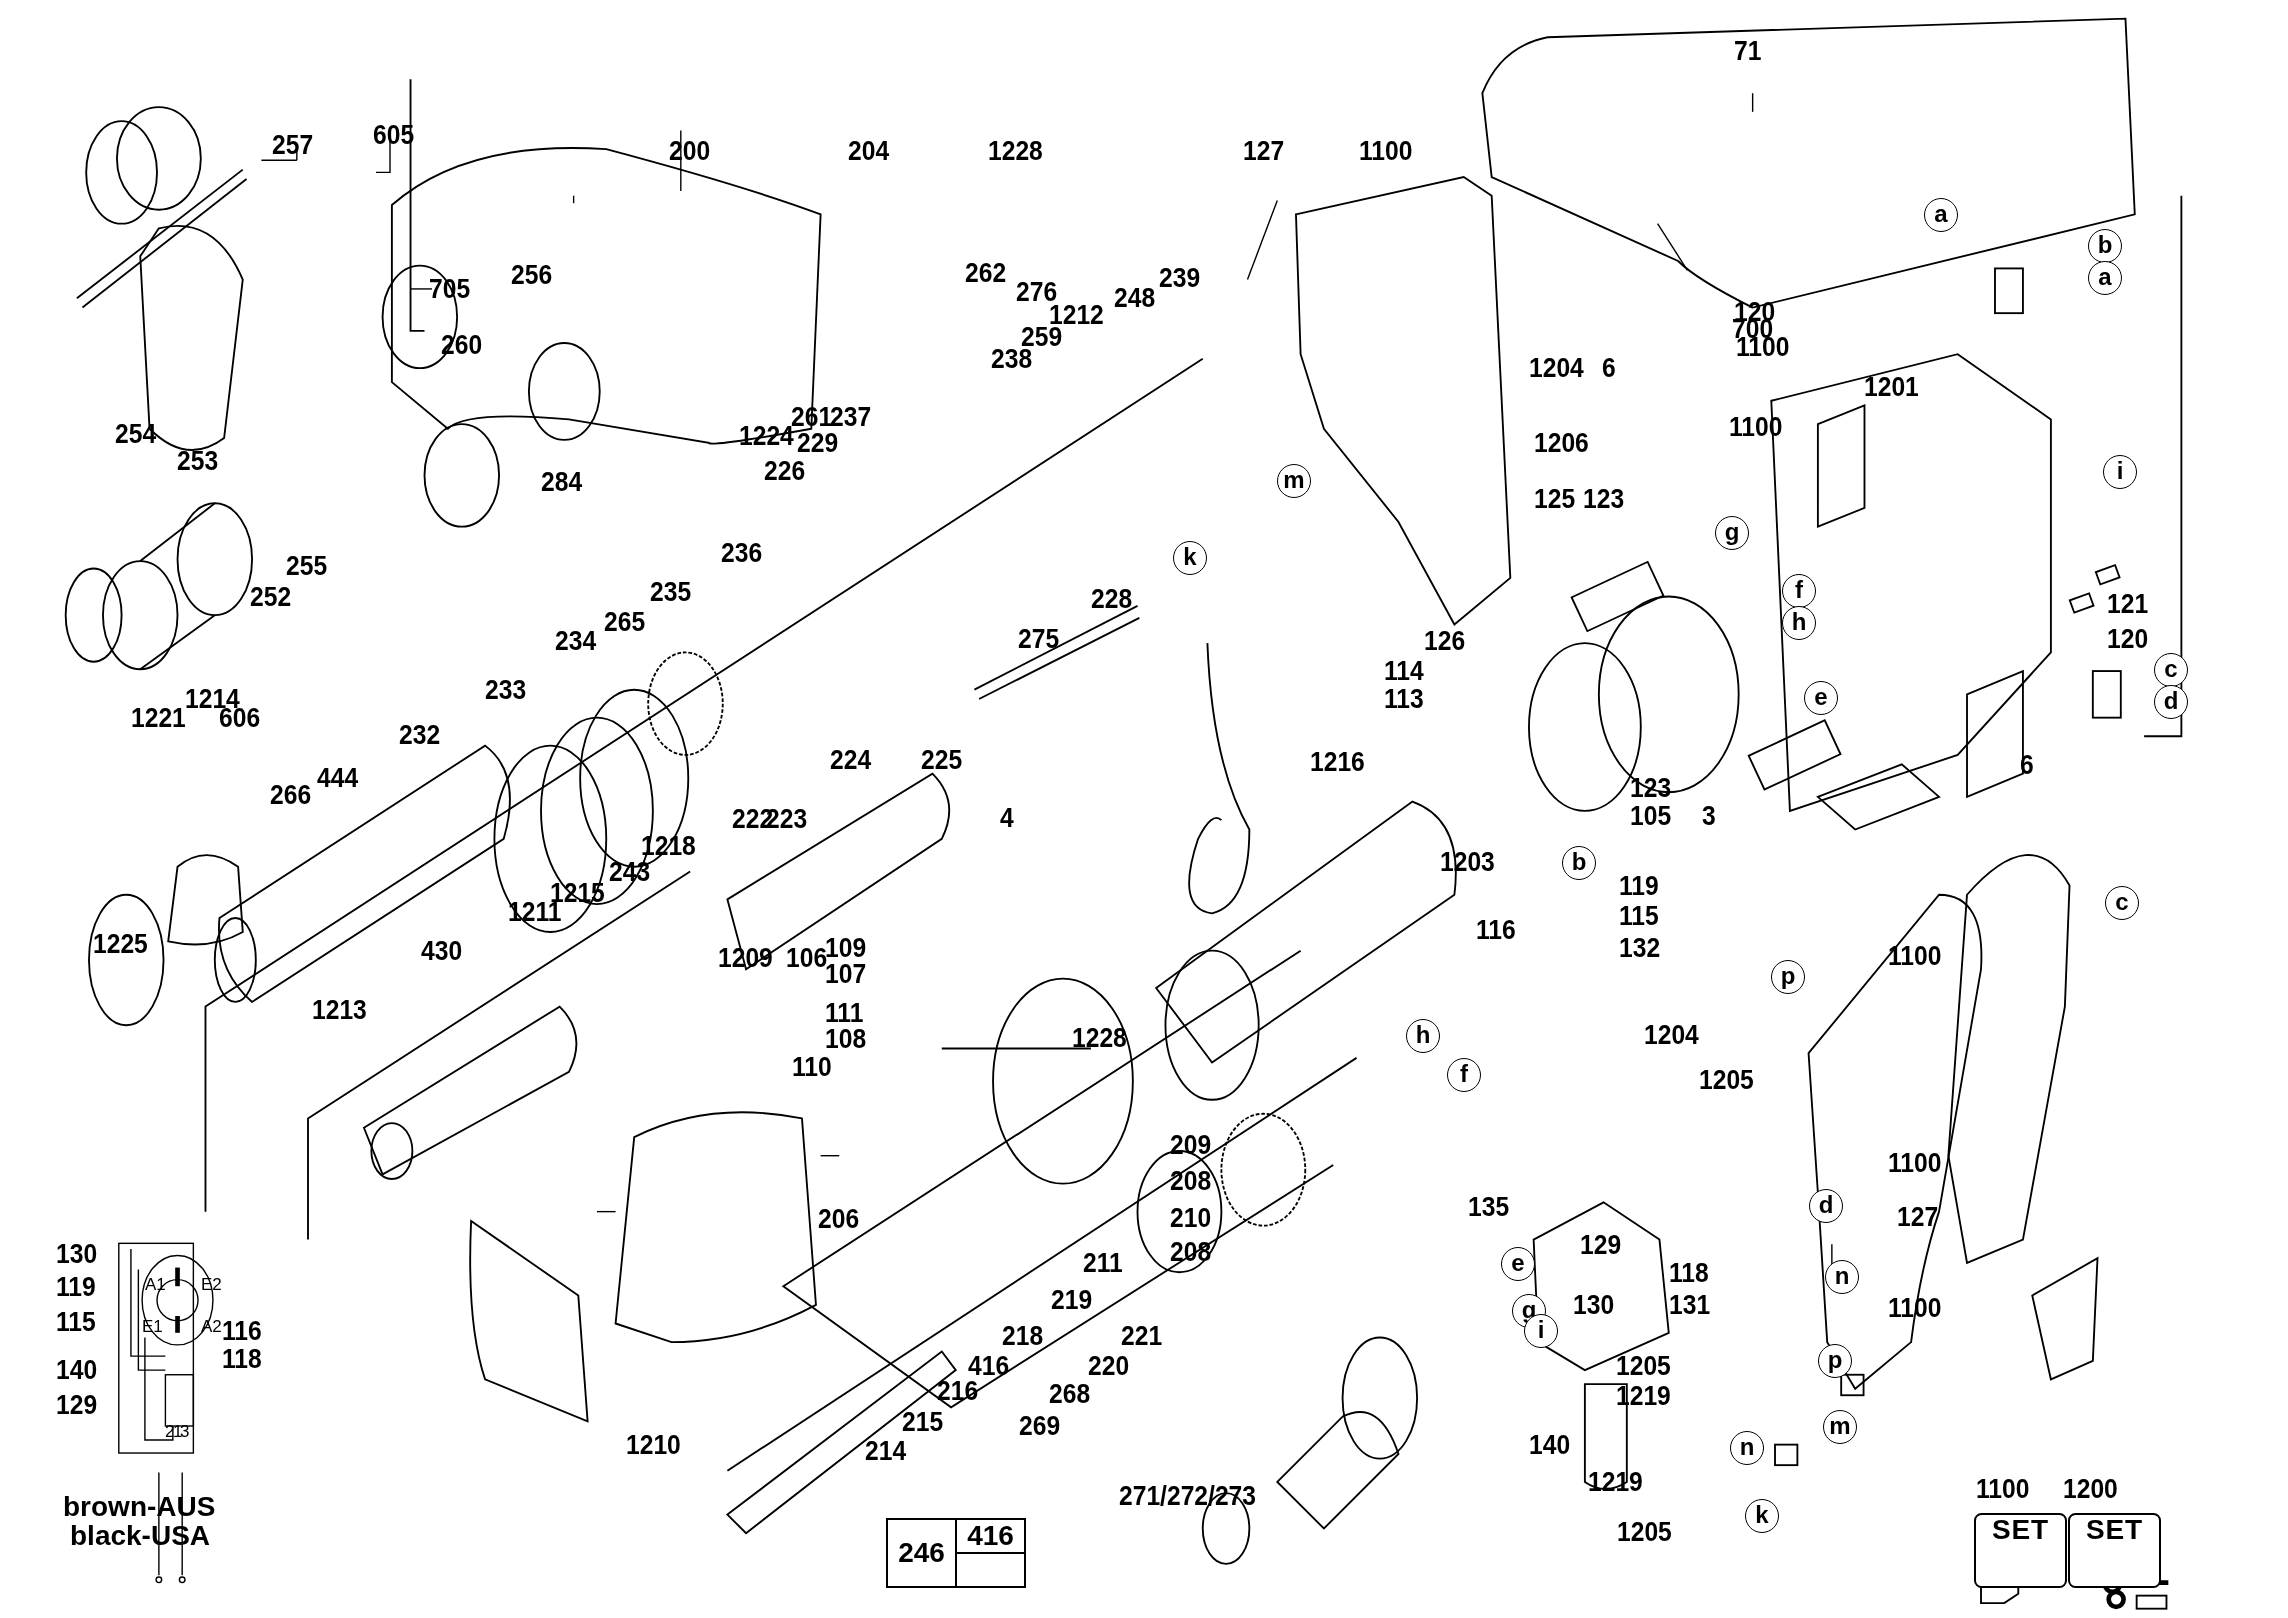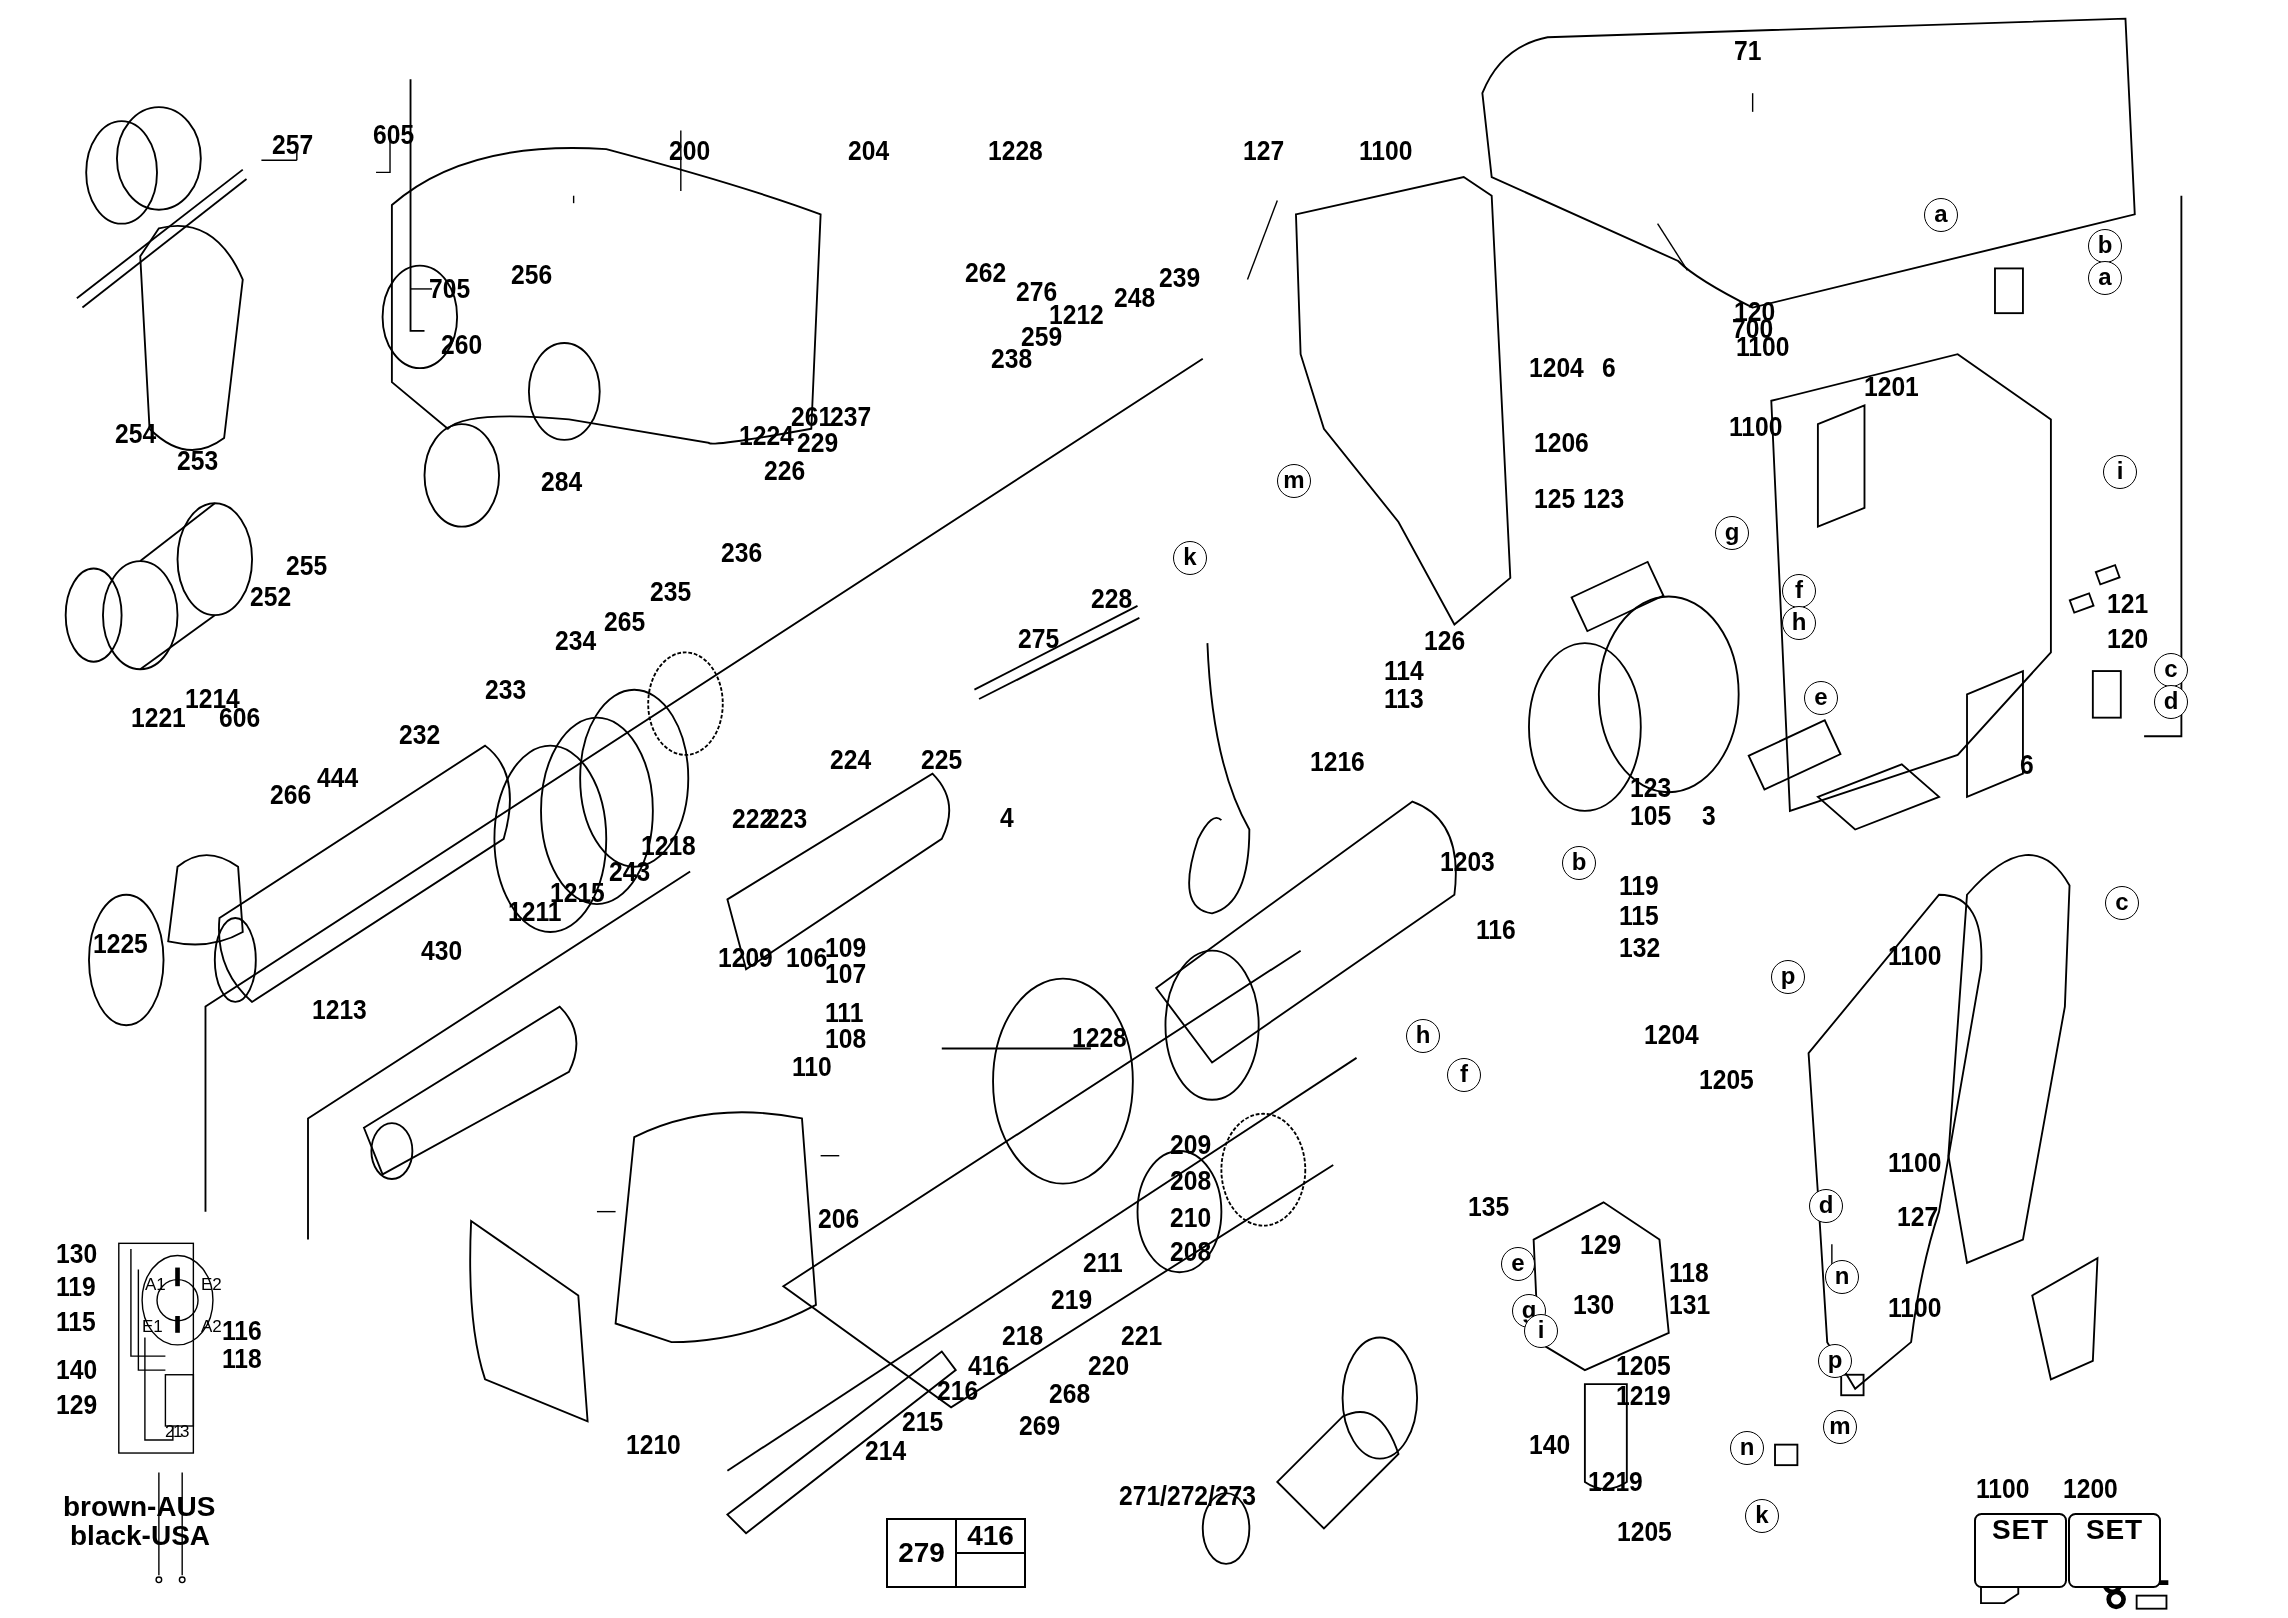--- a/index.html
+++ b/index.html
@@ -313,21 +313,21 @@
 <span class="small" style="left:201px;top:1275px">E2</span>
 <span class="small" style="left:142px;top:1317px">E1</span>
 <span class="small" style="left:201px;top:1317px">A2</span>
 <span class="small" style="left:165px;top:1422px">2</span>
 <span class="small" style="left:173px;top:1422px">1</span>
 <span class="small" style="left:180px;top:1422px">3</span>
 <span class="legend" style="left:63px;top:1492px">brown-AUS</span>
 <span class="legend" style="left:70px;top:1521px">black-USA</span>
 
 <div class="tbl" style="left:886px;top:1518px">
-  <div class="tall">279</div>
+  <div class="tall">246</div>
   <div>416</div>
   <div></div>
 </div>
 
 <span class="lbl" style="left:1976px;top:1475px">1100</span>
 <div class="setbox" style="left:1974px;top:1513px">
   <div class="t">SET</div>
   <span></span>
 </div>
 <span class="lbl" style="left:2063px;top:1475px">1200</span>

